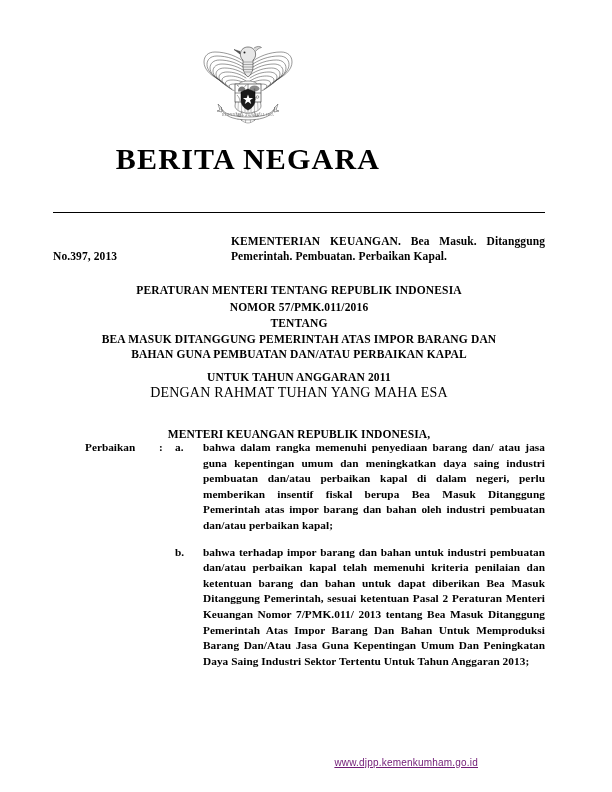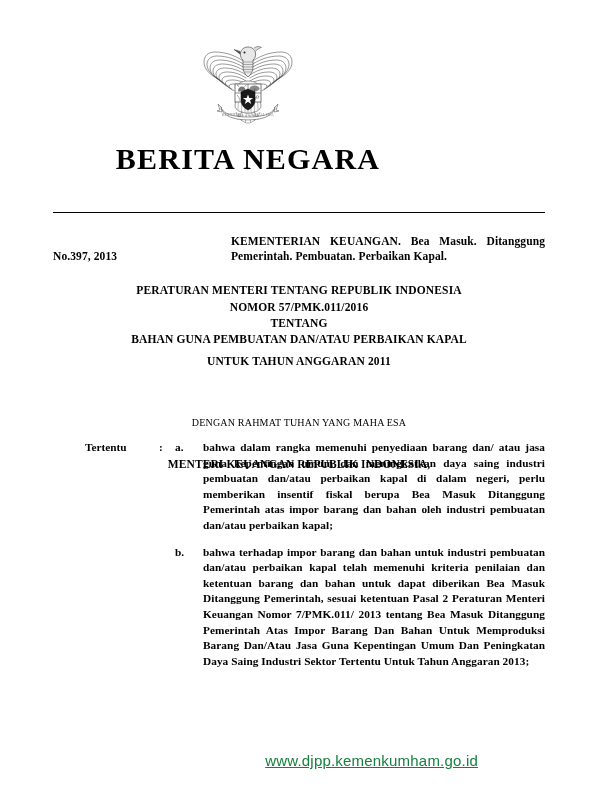--- a/index.html
+++ b/index.html
@@ -118,24 +118,23 @@
   .enact {
     position: absolute;
     left: 53px;
     top: 385px;
     width: 492px;
     text-align: center;
   }
   .enact .rahmat {
     font-family: "Liberation Serif", "DejaVu Serif", serif;
     font-weight: normal;
-    font-size: 10px;
+    font-size: 14px;
     line-height: 16px;
     letter-spacing: 0.2px;
-    margin-top: 30px;
   }
   .enact .minister {
     font-family: "Liberation Serif", "DejaVu Serif", serif;
     font-weight: bold;
     font-size: 11.5px;
     line-height: 16px;
     margin-top: 25px;
     letter-spacing: 0.1px;
   }
 
@@ -190,22 +189,22 @@
 
   
   .footer {
     position: absolute;
     right: 18px;
     bottom: 22px;
     text-align: right;
   }
   .footer .wm {
     font-family: "Liberation Sans", "DejaVu Sans", sans-serif;
-    font-size: 15px;
-    color: #15803d;
+    font-size: 10px;
+    color: #701a75;
     text-decoration: underline;
     letter-spacing: 0.2px;
     white-space: nowrap;
   }
 </style>
 </head>
 <body>
 
 <div class="page">
 
@@ -320,34 +319,35 @@
 
   <div class="idrow">
     <div class="issue-no">No.397, 2013</div>
     <div class="subject">KEMENTERIAN KEUANGAN. Bea Masuk. Ditanggung Pemerintah. Pembuatan. Perbaikan Kapal.</div>
   </div>
 
   <div class="reg-head">
     <div>PERATURAN MENTERI TENTANG REPUBLIK INDONESIA</div>
     <div>NOMOR 57/PMK.011/2016</div>
     <div>TENTANG</div>
+    <div class="title-wide">BEA MASUK DITANGGUNG PEMERINTAH ATAS IMPOR BARANG DAN</div>
     <div class="title-wide">BAHAN GUNA PEMBUATAN DAN/ATAU PERBAIKAN KAPAL</div>
     <div class="spacer-sm"></div>
     <div>UNTUK TAHUN ANGGARAN 2011</div>
   </div>
 
   <div class="enact">
     <div class="rahmat">DENGAN RAHMAT TUHAN YANG MAHA ESA</div>
     <div class="minister">MENTERI KEUANGAN REPUBLIK INDONESIA,</div>
   </div>
 
   <div class="considering">
 
     <div class="cons-row">
-      <div class="cons-label">Tertentu</div>
+      <div class="cons-label">Perbaikan</div>
       <div class="cons-colon">:</div>
       <div class="cons-marker">a.</div>
       <div class="cons-text">bahwa dalam rangka memenuhi penyediaan barang dan/ atau jasa guna kepentingan umum dan meningkatkan daya saing industri pembuatan dan/atau perbaikan kapal di dalam negeri, perlu memberikan insentif fiskal berupa Bea Masuk Ditanggung Pemerintah atas impor barang dan bahan oleh industri pembuatan dan/atau perbaikan kapal;</div>
     </div>
 
     <div class="cons-row">
       <div class="cons-label"></div>
       <div class="cons-colon"></div>
       <div class="cons-marker">b.</div>
       <div class="cons-text">bahwa terhadap impor barang dan bahan untuk industri pembuatan dan/atau perbaikan kapal telah memenuhi kriteria penilaian dan ketentuan barang dan bahan untuk dapat diberikan Bea Masuk Ditanggung Pemerintah, sesuai ketentuan Pasal 2 Peraturan Menteri Keuangan Nomor 7/PMK.011/ 2013 tentang Bea Masuk Ditanggung Pemerintah Atas Impor Barang Dan Bahan Untuk Memproduksi Barang Dan/Atau Jasa Guna Kepentingan Umum Dan Peningkatan Daya Saing Industri Sektor Tertentu Untuk Tahun Anggaran 2013;</div>

